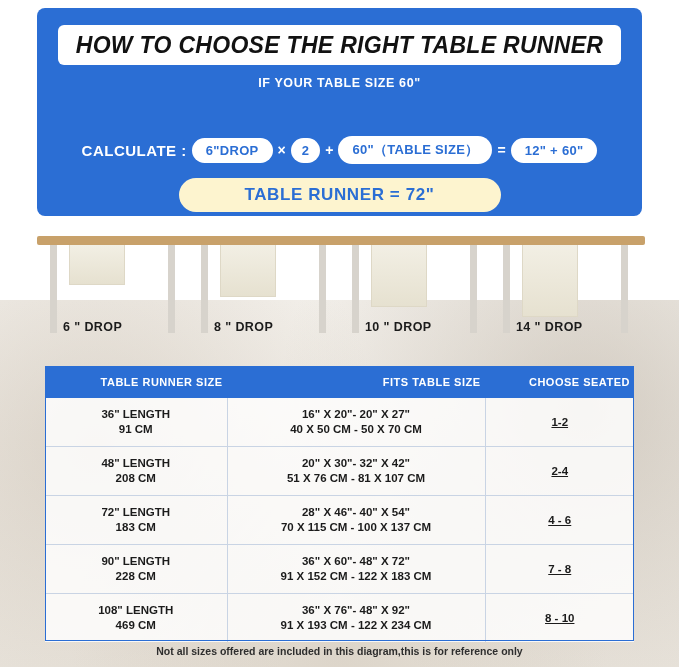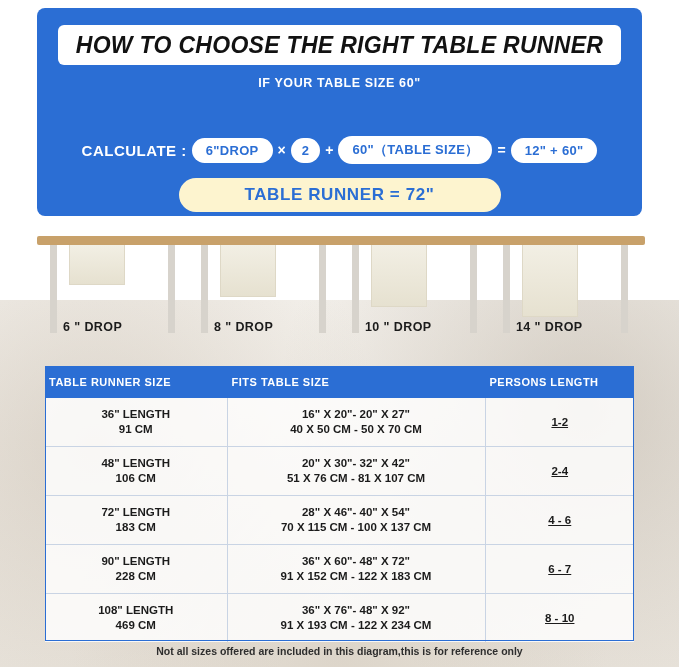--- a/index.html
+++ b/index.html
@@ -104,21 +104,21 @@
 
   
   .tbl {
     position: absolute; left: 45px; top: 366px; width: 589px;
     border-collapse: collapse;
     background: rgba(255,255,255,0.82);
   }
   .tbl thead th {
     background: #2b6ed4; color: #ffffff;
     font-size: 11px; font-weight: bold; letter-spacing: 0.5px;
-    padding: 10px 4px; text-align: left;
+    padding: 10px 4px; text-align: right;
     border-right: 1px solid #2b6ed4;
   }
   .tbl thead th:last-child { border-right: none; }
   .tbl tbody td {
     font-size: 11.5px; color: #1b1b1b; text-align: center;
     padding: 9px 4px; line-height: 15px;
     border-bottom: 1px solid #c9d4e4;
     border-right: 1px solid #c9d4e4;
   }
   .tbl tbody td:last-child { border-right: none; }
@@ -202,39 +202,39 @@
       <div class="cloth" style="height:72px;"></div>
       <div class="drop-label">14 " DROP</div>
     </div>
   </div>
 
   <table class="tbl">
     <thead>
       <tr>
         <th class="c1">TABLE RUNNER SIZE</th>
         <th class="c2">FITS TABLE SIZE</th>
-        <th class="c3">PERSONS LENGTH</th>
+        <th class="c3">CHOOSE SEATED</th>
       </tr>
     </thead>
     <tbody>
       <tr>
         <td>
           <div>36" LENGTH</div>
           <div>91 CM</div>
         </td>
         <td>
           <div>16" X 20"- 20" X 27"</div>
           <div>40 X 50 CM - 50 X 70 CM</div>
         </td>
         <td>1-2</td>
       </tr>
       <tr>
         <td>
           <div>48" LENGTH</div>
-          <div>106 CM</div>
+          <div>208 CM</div>
         </td>
         <td>
           <div>20" X 30"- 32" X 42"</div>
           <div>51 X 76 CM - 81 X 107 CM</div>
         </td>
         <td>2-4</td>
       </tr>
       <tr>
         <td>
           <div>72" LENGTH</div>
@@ -248,21 +248,21 @@
       </tr>
       <tr>
         <td>
           <div>90" LENGTH</div>
           <div>228 CM</div>
         </td>
         <td>
           <div>36" X 60"- 48" X 72"</div>
           <div>91 X 152 CM - 122 X 183 CM</div>
         </td>
-        <td>6 - 7</td>
+        <td>7 - 8</td>
       </tr>
       <tr>
         <td>
           <div>108" LENGTH</div>
           <div>469 CM</div>
         </td>
         <td>
           <div>36" X 76"- 48" X 92"</div>
           <div>91 X 193 CM - 122 X 234 CM</div>
         </td>

